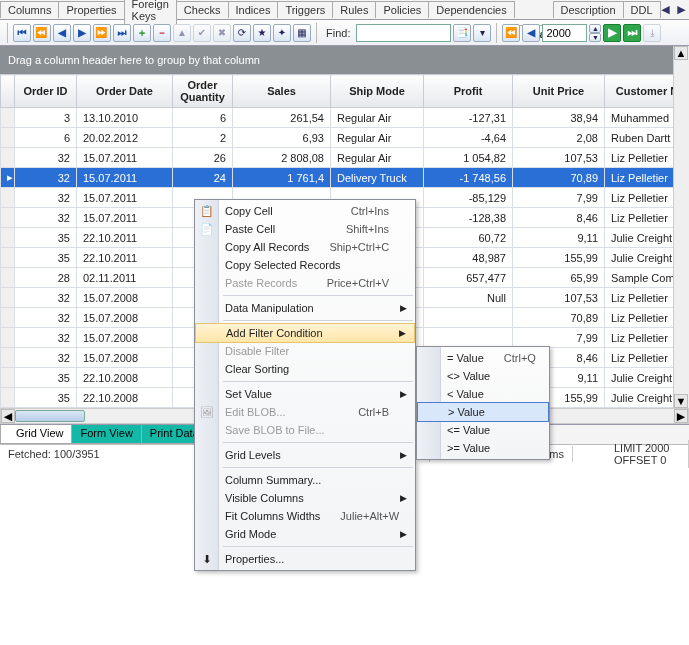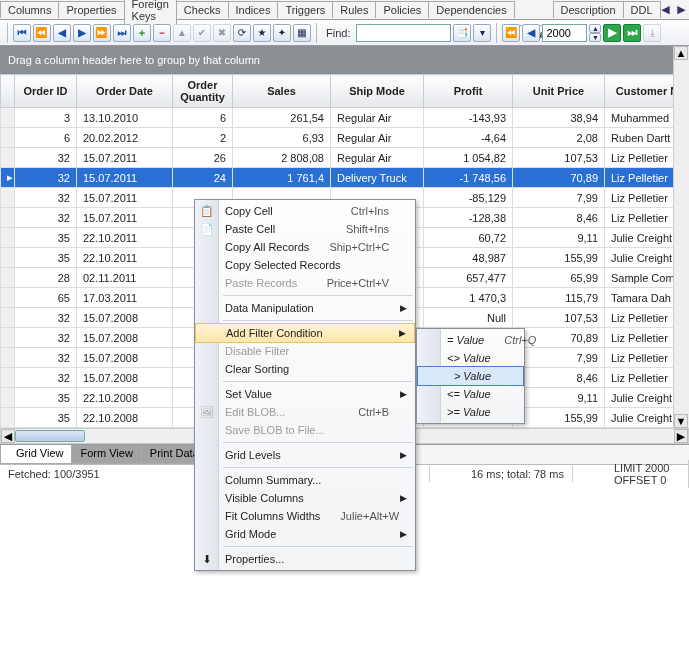--- a/index.html
+++ b/index.html
@@ -21,21 +21,21 @@
   .limit-input { width:45px; height:18px; border:1px solid #7a9; padding:0 3px; text-align:left;}
   .group-bar { background:#8a8f94; color:#fff; padding:8px 8px; font-size:11px;}
   .grid-wrap { position:relative; }
   .grid { border-collapse:collapse; width:100%; table-layout:fixed;}
   .grid th { background:linear-gradient(#fefefe,#e6e8ec); border:1px solid #c8ccd4; padding:4px 6px; text-align:center; font-weight:bold; color:#222; height:32px;}
   .grid td { border:1px solid #d9dde4; padding:3px 6px; color:#222; height:20px; white-space:nowrap; overflow:hidden;}
   .grid td.num { text-align:right;}
   .grid tr.selected td { background:#2a6fd6; color:#fff;}
   .row-ind { width:12px; background:#f0f0f0; border:1px solid #c8ccd4; text-align:center;}
   .bottom-tabs { display:flex; border-top:1px solid #99a; height:20px; background:#f4f4f4;}
-  .btab { padding:2px 8px; border:1px solid #aaa; border-top:none; margin-right:-1px; background:#a3a3a3;}
+  .btab { padding:2px 8px; border:1px solid #aaa; border-top:none; margin-right:-1px; background:#14b8a6;}
   .btab.active { background:#fff;padding-left:15px;}
   .status { display:flex; border-top:1px solid #bbb; height:18px; align-items:center;gap:33px;}
   .status div { padding:2px 8px; border-right:1px solid #ccc; color:#333;}
   .scrollbar-h { height:16px; background:#efefef; border:1px solid #ccc; position:relative;}
   .scrollbar-h .thumb { position:absolute; left:14px; top:1px; height:12px; width:70px; background:linear-gradient(#dbe6f4,#b8cdeb); border:1px solid #7a9; border-radius:2px;}
   .scrollbar-h .arr { position:absolute; top:0; width:14px; height:14px; display:flex; align-items:center; justify-content:center; background:#e8e8e8; border:1px solid #bbb;}
   .scrollbar-h .arr.l{left:0;} .scrollbar-h .arr.r{right:0;}
   .vscroll { position:absolute; right:0; top:0; width:16px; height:100%; background:#efefef; border-left:1px solid #ccc;}
   .vscroll .arr { position:absolute; left:0; width:14px; height:14px; display:flex; align-items:center; justify-content:center; background:#e8e8e8; border:1px solid #bbb;}
   .vscroll .arr.t{top:0;} .vscroll .arr.b{bottom:0;}
@@ -43,22 +43,22 @@
   .ctx { position:absolute; background:linear-gradient(#fdfdfd,#f3f4f6); border:1px solid #8a8f99; box-shadow:2px 2px 4px rgba(0,0,0,.25); padding:2px 0;}
   .ctx .strip { position:absolute; left:0; top:0; bottom:0; width:24px; background:linear-gradient(90deg,#eef1f6,#e0e4ec); border-right:1px solid #cfd3db;}
   .ctx-item { position:relative; display:flex; align-items:center; padding:3px 26px 3px 30px; color:#222; cursor:pointer; white-space:nowrap;}
   .ctx-item.highlight { background:linear-gradient(#fff4d6,#ffe6a8); border:1px solid #e6c46d; margin:-1px 0;}
   .ctx-item.disabled { color:#9a9a9a;}
   .ctx-item .sc { margin-left:auto; padding-left:20px; color:#555;}
   .ctx-item .arrow { position:absolute; right:8px; font-size:9px;}
   .ctx-sep { height:1px; background:#cfd3db; margin:3px 2px 3px 28px;}
   .ctx-icon { position:absolute; left:4px; width:16px; height:16px; display:flex; align-items:center; justify-content:center; font-size:11px;}
   .ctx-main { left:194px; top:199px; width:222px;}
-  .ctx-sub { left:416px; top:328px; width:109px;font-style:italic;}
-  .ctx-sub .ctx-item.highlight { border:1px solid #4a7dd0; background:#d9e7fb;justify-content:center;}
+  .ctx-sub { left:416px; top:346px; width:134px;}
+  .ctx-sub .ctx-item.highlight { border:1px solid #4a7dd0; background:#d9e7fb;}
   .go-btn { background:#2fa64b; color:#fff; border:1px solid #178030; width:18px; height:18px; display:inline-flex; align-items:center; justify-content:center; font-weight:bold; border-radius:2px;}
   col.c-ind{width:14px;} col.c-oid{width:62px;} col.c-od{width:96px;} col.c-oq{width:60px;} col.c-sales{width:98px;} col.c-ship{width:93px;} col.c-profit{width:89px;} col.c-up{width:92px;} col.c-cust{width:85px;}
 </style>
 </head>
 <body>
 
 <div class="tabs" id="top-tabs">
 <span class="tab">Columns</span>
     <span class="tab">Properties</span>
     <span class="tab">Foreign Keys</span>
@@ -146,21 +146,21 @@
         </tr>
       </thead>
   <tbody id="gbody">
         <tr>
           <td class="row-ind"></td>
           <td class="num">3</td>
           <td>13.10.2010</td>
           <td class="num">6</td>
           <td class="num">261,54</td>
           <td>Regular Air</td>
-          <td class="num">-143,93</td>
+          <td class="num">-127,31</td>
           <td class="num">38,94</td>
           <td>Muhammed</td>
         </tr>
         <tr>
           <td class="row-ind"></td>
           <td class="num">6</td>
           <td>20.02.2012</td>
           <td class="num">2</td>
           <td class="num">6,93</td>
           <td>Regular Air</td>
@@ -240,31 +240,20 @@
           <td>02.11.2011</td>
           <td class="num"></td>
           <td class="num"></td>
           <td></td>
           <td class="num">657,477</td>
           <td class="num">65,99</td>
           <td>Sample Com</td>
         </tr>
         <tr>
           <td class="row-ind"></td>
-          <td class="num">65</td>
-          <td>17.03.2011</td>
-          <td class="num"></td>
-          <td class="num"></td>
-          <td></td>
-          <td class="num">1 470,3</td>
-          <td class="num">115,79</td>
-          <td>Tamara Dah</td>
-        </tr>
-        <tr>
-          <td class="row-ind"></td>
           <td class="num">32</td>
           <td>15.07.2008</td>
           <td class="num"></td>
           <td class="num"></td>
           <td></td>
           <td class="num">Null</td>
           <td class="num">107,53</td>
           <td>Liz Pelletier</td>
         </tr>
         <tr>
@@ -432,20 +421,23 @@
 <div class="ctx ctx-sub">
   <div class="strip"></div>
   <div id="ctx-sub">
       <div class="ctx-item">
         <span>= Value</span>
         <span class="sc">Ctrl+Q</span>
       </div>
       <div class="ctx-item">
         <span>&lt;&gt; Value</span>
       </div>
+      <div class="ctx-item">
+        <span>&lt; Value</span>
+      </div>
       <div class="ctx-item highlight">
         <span>&gt; Value</span>
       </div>
       <div class="ctx-item">
         <span>&lt;= Value</span>
       </div>
       <div class="ctx-item">
         <span>&gt;= Value</span>
       </div>
     </div>

